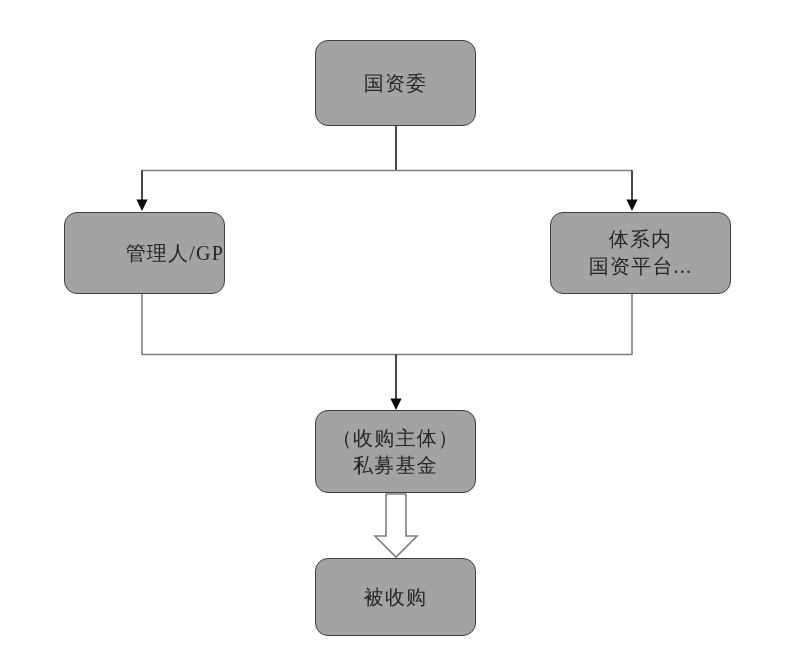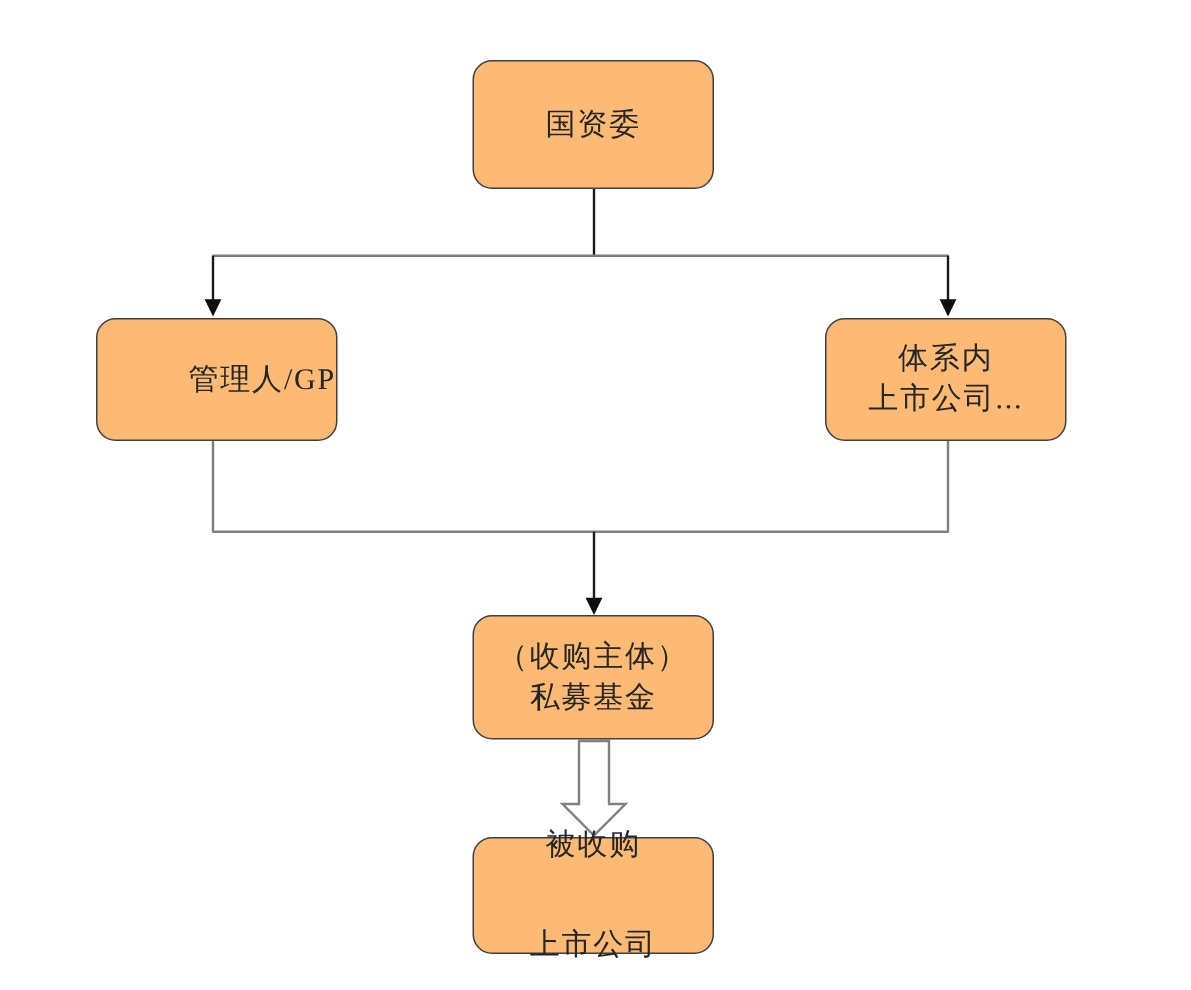--- a/index.html
+++ b/index.html
@@ -20,41 +20,41 @@
   #diagram-svg {
     position: absolute;
     top: 0;
     left: 0;
     width: 794px;
     height: 660px;
   }
   .node-box {
     position: absolute;
     box-sizing: border-box;
-    background: #fdba74;
+    background: #a3a3a3;
     border: 1.3px solid #3f3f3f;
     border-radius: 13px;
     display: flex;
     flex-direction: column;
     align-items: center;
     justify-content: center;
     z-index: 5;
   }
   .node-label {
     font-family: "Liberation Serif", "DejaVu Serif", serif;
     font-size: 20px;
     line-height: 1.33;
     color: #262626;
     letter-spacing: 1.2px;
     text-align: center;
     white-space: nowrap;
   }
   #node-sasac    { left: 315px; top: 40px;  width: 161px; height: 86px; }
   #node-manager  { left: 64px;  top: 212px; width: 161px; height: 82px; align-items: flex-end; }
-  #node-platform { left: 550px; top: 212px; width: 161px; height: 82px; }
+  #node-platform { left: 550px; top: 212px; width: 181px; height: 82px; }
   #node-fund     { left: 315px; top: 410px; width: 161px; height: 83px; }
   #node-listco   { left: 315px; top: 558px; width: 161px; height: 78px; gap: 40px; }
 </style>
 </head>
 <body>
 
 <div id="canvas">
 
   <svg id="diagram-svg" viewBox="0 0 794 660" xmlns="http://www.w3.org/2000/svg">
 
@@ -91,26 +91,25 @@
   <div class="node-box" id="node-sasac">
     <div class="node-label">国资委</div>
   </div>
 
   <div class="node-box" id="node-manager">
     <div class="node-label">管理人/GP</div>
   </div>
 
   <div class="node-box" id="node-platform">
     <div class="node-label">体系内</div>
-    <div class="node-label">上市公司...</div>
+    <div class="node-label">国资平台...</div>
   </div>
 
   <div class="node-box" id="node-fund">
     <div class="node-label">（收购主体）</div>
     <div class="node-label">私募基金</div>
   </div>
 
   <div class="node-box" id="node-listco">
     <div class="node-label">被收购</div>
-    <div class="node-label">上市公司</div>
   </div>
 
 </div>
 
 </body></html>

